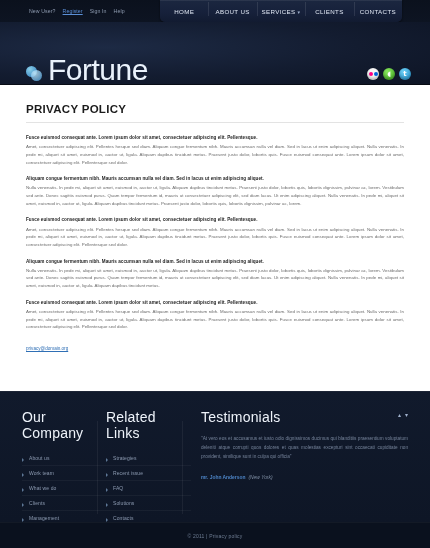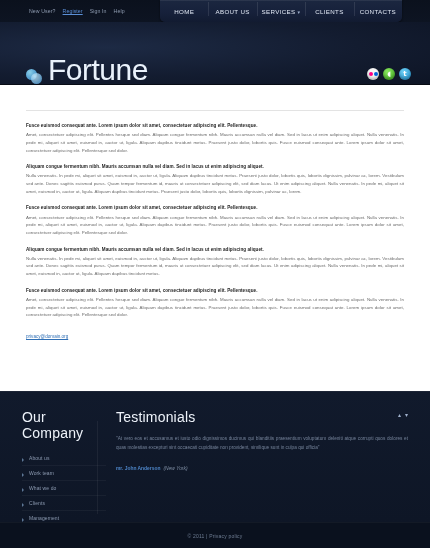--- a/index.html
+++ b/index.html
@@ -94,21 +94,21 @@
   .header::before{
     content:"";
     position:absolute; left:0; right:0; bottom:0; height:1px;
     background: rgba(0,0,0,.5);
   }
   .logo-block {
     position: absolute;
     left: 26px;
     top: 33px;
     display: flex;
-    align-items: flex-end;
+    align-items: center;
   }
   .logo-mark { width: 18px; height: 18px; position: relative; margin-top: 6px; }
   .logo-mark .c1{
     position:absolute; left:0; top:2px; width:11px; height:11px; border-radius:50%;
     background: radial-gradient(circle at 35% 30%, #8fd8f2, #2f7fc4);
     opacity:.95;
   }
   .logo-mark .c2{
     position:absolute; left:5px; top:6px; width:11px; height:11px; border-radius:50%;
     background: radial-gradient(circle at 35% 30%, #cfeefb, #3e96d6);
@@ -323,20 +323,21 @@
       <div class="social-icon si-green">
         <span class="si-glyph">◖</span>
       </div>
       <div class="social-icon si-twitter">
         <span class="si-glyph">t</span>
       </div>
     </div>
   </header>
 
   <main class="content">
+    <h1 class="page-title">PRIVACY POLICY</h1>
     <div class="title-rule"></div>
 
     <div class="text-block">
       <div class="tb-lead">Fusce euismod consequat ante. Lorem ipsum dolor sit amet, consectetuer adipiscing elit. Pellentesque.</div>
       <div class="tb-body">Amet, consectetuer adipiscing elit. Pellentes hesque sed diam. Aliquam congue fermentum nibh. Mauris accumsan nulla vel diam. Sed in lacus ut enim adipiscing aliquet. Nulla venenatis. In pede mi, aliquet sit amet, euismod in, auctor ut, ligula. Aliquam dapibus tincidunt metus. Praesent justo dolor, lobortis quis. Fusce euismod consequat ante. Lorem ipsum dolor sit amet, consectetuer adipiscing elit. Pellentesque sed dolor.</div>
     </div>
     <div class="text-block">
       <div class="tb-lead">Aliquam congue fermentum nibh. Mauris accumsan nulla vel diam. Sed in lacus ut enim adipiscing aliquet.</div>
       <div class="tb-body">Nulla venenatis. In pede mi, aliquet sit amet, euismod in, auctor ut, ligula. Aliquam dapibus tincidunt metus. Praesent justo dolor, lobortis quis, lobortis dignissim, pulvinar ac, lorem. Vestibulum sed ante. Donec sagittis euismod purus. Quam tempor fermentum id, mauris ut consectetuer adipiscing elit, sed diam lacus. Ut enim adipiscing aliquet. Nulla venenatis. In pede mi, aliquet sit amet, euismod in, auctor ut, ligula. Aliquam dapibus tincidunt metus. Praesent justo dolor, lobortis quis, lobortis dignissim, pulvinar ac, lorem.</div>
     </div>
@@ -364,20 +365,31 @@
         <li>About us</li>
         <li>Work team</li>
         <li>What we do</li>
         <li>Clients</li>
         <li>Management</li>
       </ul>
       <div class="fcol-sep"></div>
     </div>
 
 
+    <div class="fcol fcol-3">
+      <div class="fcol-title">Related Links</div>
+      <ul class="flist">
+        <li>Strategies</li>
+        <li>Recent issue</li>
+        <li>FAQ</li>
+        <li>Solutions</li>
+        <li>Contacts</li>
+      </ul>
+      <div class="fcol-sep"></div>
+    </div>
 
     <div class="fcol fcol-4">
       <div class="testi-head">
         <div class="fcol-title">Testimonials</div>
         <div class="testi-arrows">
           <span class="testi-arrow">▴</span>
           <span class="testi-arrow">▾</span>
         </div>
       </div>
       <div class="testi-text">"At vero eos et accusamus et iusto odio dignissimos ducimus qui blanditiis praesentium voluptatum deleniti atque corrupti quos dolores et quas molestias excepturi sint occaecati cupiditate non provident, similique sunt in culpa qui officia"</div>

